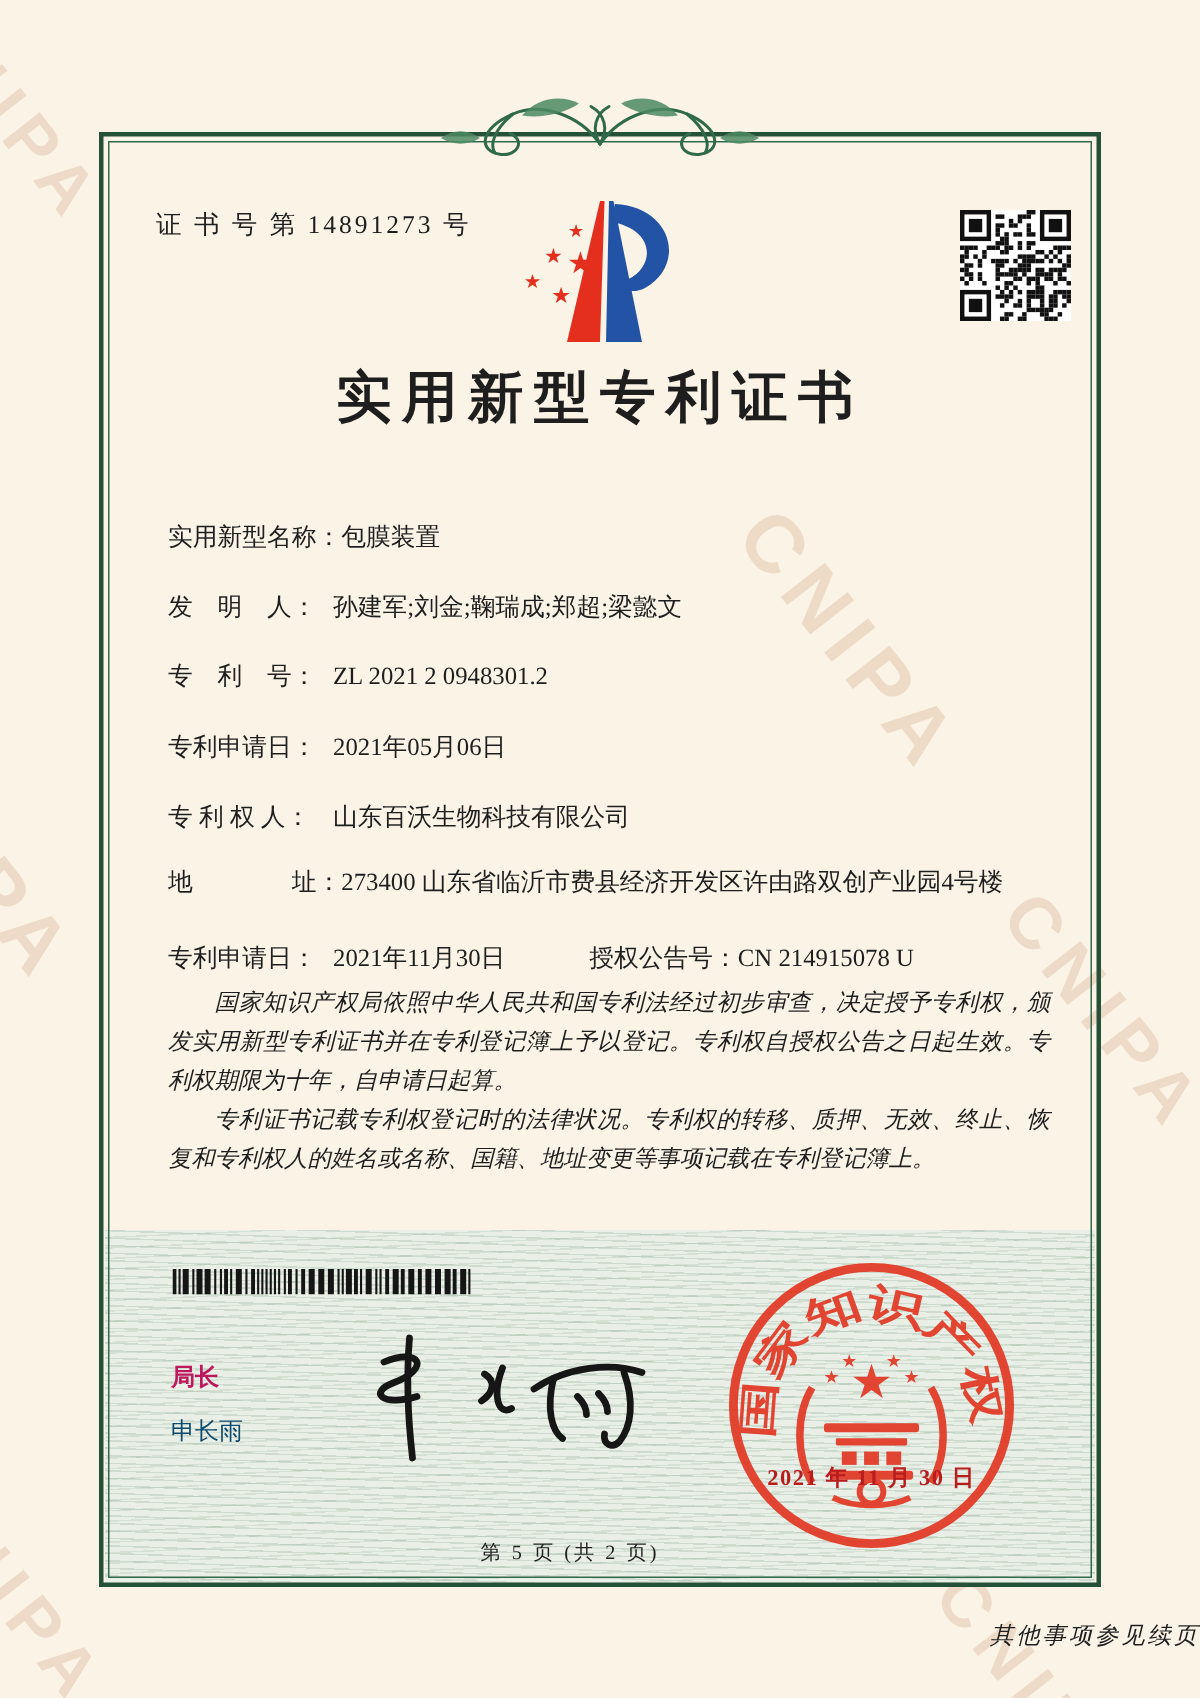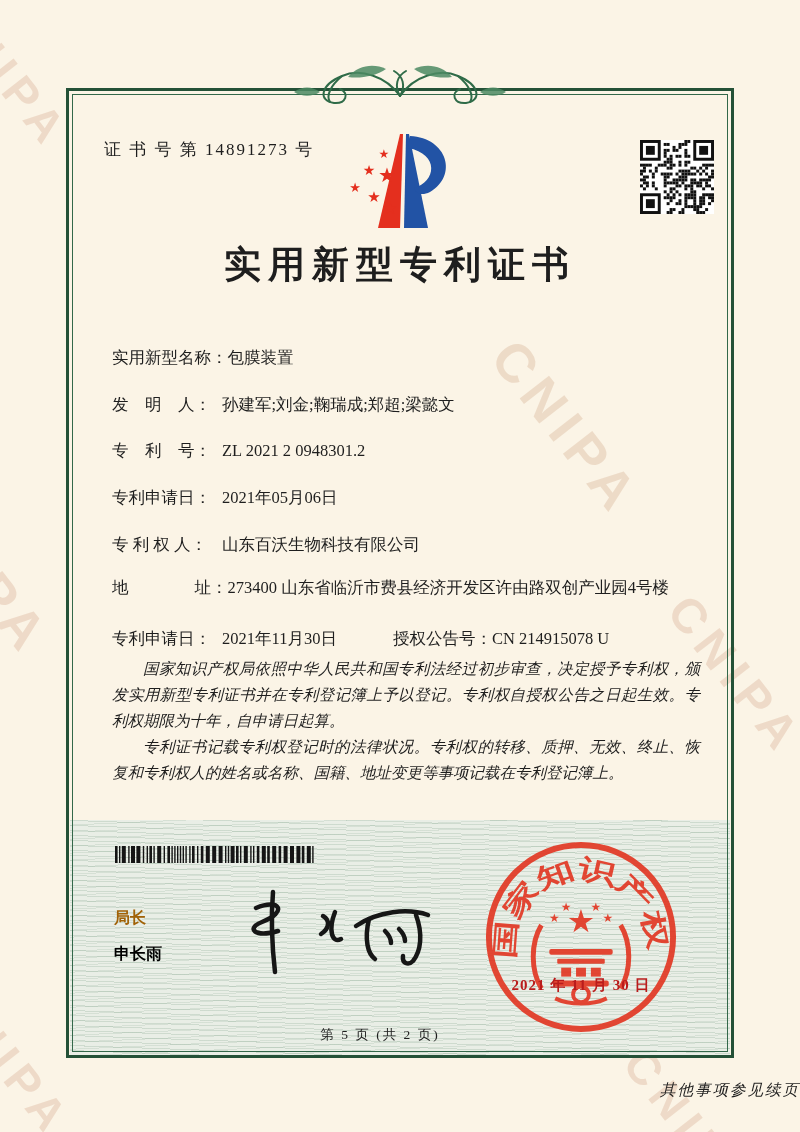--- a/index.html
+++ b/index.html
@@ -39,23 +39,23 @@
   .val{display:inline-block;vertical-align:top;}
   .val-wrap{width:462px;}
   .lab2{min-width:0;margin-left:56px;}
   
   .body-text{position:absolute;left:112px;width:588px;font-size:15.5px;line-height:1.68;
       font-style:italic;text-indent:2em;z-index:4;text-align:justify;}
   .p1{top:656px;} .p2{top:734px;}
   
   .barcode{position:absolute;left:115px;top:846px;width:205px;height:17px;z-index:4;}
   .sig-title{position:absolute;left:114px;top:908px;font-size:16px;z-index:4;
-      font-family:"Liberation Sans",sans-serif;font-weight:bold;color:#a16207;}
+      font-family:"Liberation Sans",sans-serif;font-weight:bold;color:#be185d;}
   .sig-name{position:absolute;left:114px;top:944px;font-size:16px;z-index:4;
-      font-family:"Liberation Sans",sans-serif;font-weight:bold;color:#000000;}
+      font-family:"Liberation Sans",sans-serif;font-weight:normal;color:#0c4a6e;}
   .signature{position:absolute;left:228px;top:884px;width:205px;height:96px;z-index:4;}
   .seal{position:absolute;left:482px;top:838px;width:198px;height:198px;z-index:5;opacity:.92;}
   .seal-date{position:absolute;left:490px;top:976px;width:182px;text-align:center;
       font-size:15px;font-weight:bold;color:#b91c1c;letter-spacing:1px;z-index:6;}
   .page-info{position:absolute;left:0;top:1026px;width:760px;text-align:center;
       font-size:13.5px;letter-spacing:2px;z-index:4;}
   .cont-note{position:absolute;left:0;top:1080px;width:800px;text-align:right;
       font-size:15.5px;font-style:italic;letter-spacing:2px;z-index:4;}
 </style>
 </head>

